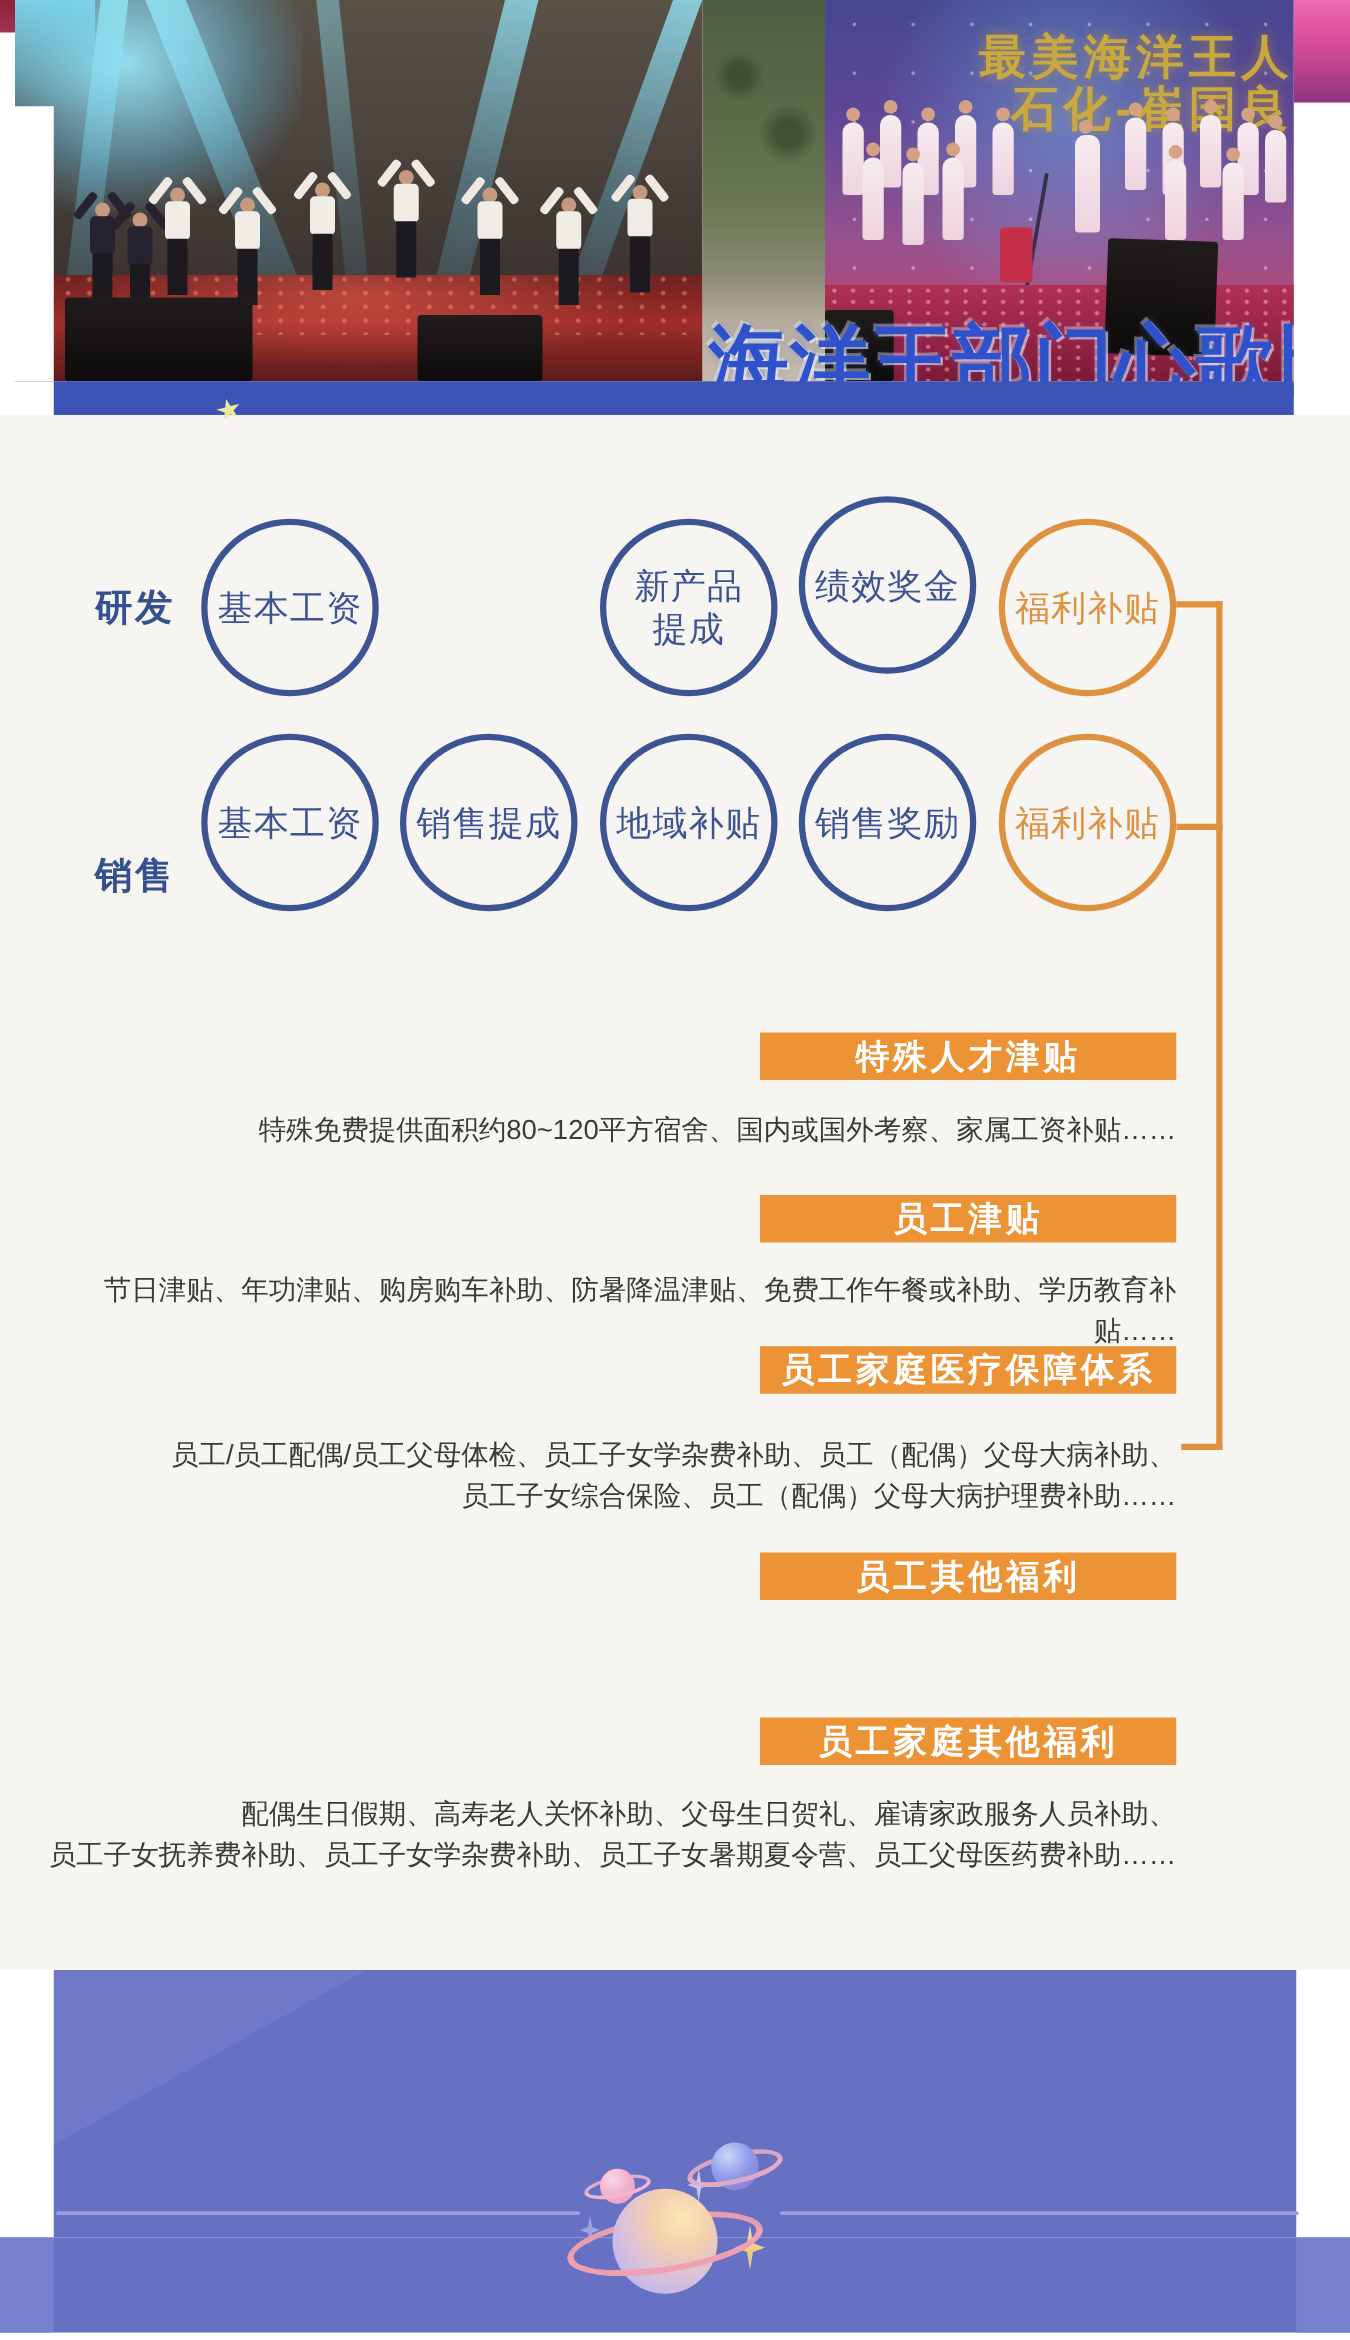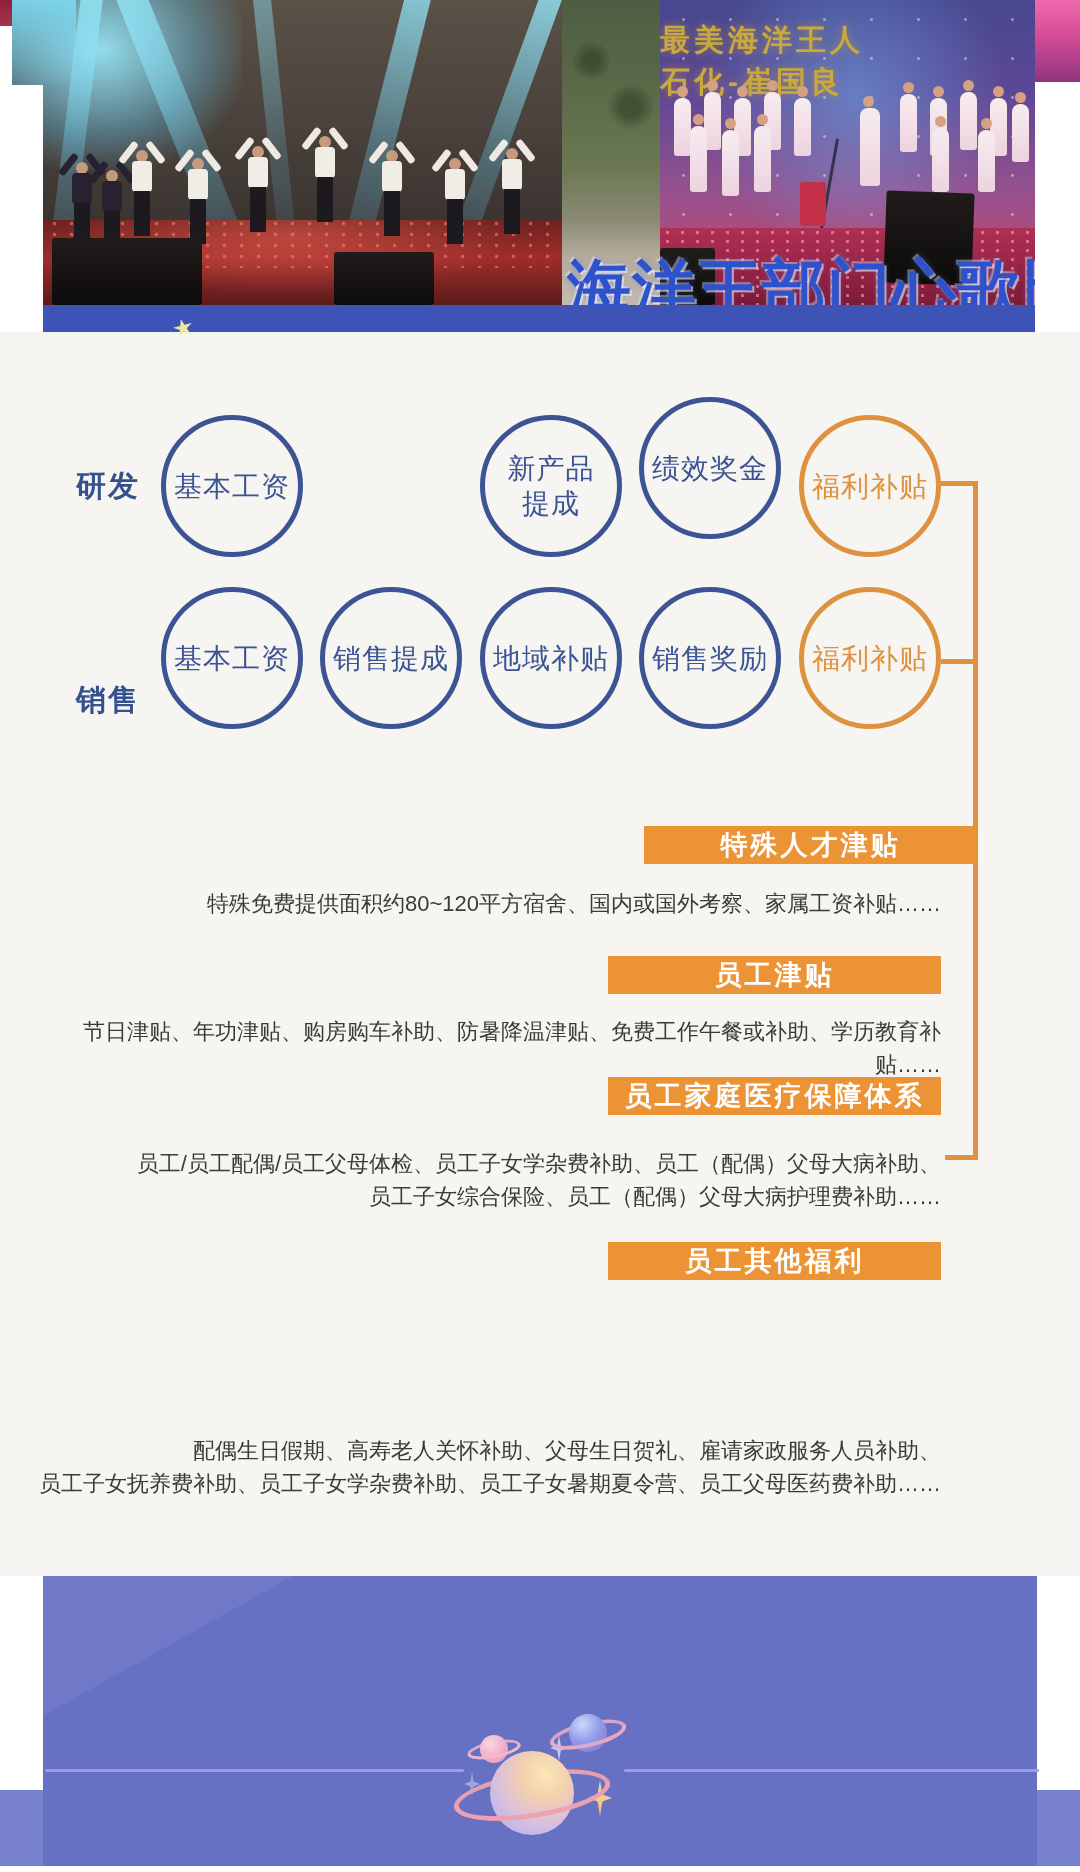--- a/index.html
+++ b/index.html
@@ -36,22 +36,22 @@
          background-image:radial-gradient(circle at 30% 20%,rgba(40,60,30,.55) 8px,rgba(0,0,0,0) 20px),
                           radial-gradient(circle at 70% 35%,rgba(35,55,28,.5) 10px,rgba(0,0,0,0) 24px),
                           linear-gradient(180deg,#4e5c42 0%,#5d6b4a 32%,#6b7853 55%,#8a8a74 72%,#b5ac9c 84%,#c7bcae 100%);}
 
   .photoR{left:660px;top:0;width:375px;height:305px;overflow:hidden;
           background:radial-gradient(ellipse at 52% 32%,rgba(110,170,230,.55),rgba(0,0,0,0) 55%),
                      linear-gradient(180deg,#47478f 0%,#5d4796 30%,#94518f 62%,#bb4a72 86%,#c04067 100%);}
   .stars{left:0;top:0;width:375px;height:230px;opacity:.5;
          background-image:radial-gradient(circle,rgba(255,255,255,.85) 1px,rgba(0,0,0,0) 1.8px);
          background-size:47px 39px;}
-  .gold{position:absolute;left:0;width:100%;text-align:left;color:#c9a93f;font-weight:bold;
-        font-size:30px;letter-spacing:4px;text-shadow:0 0 9px rgba(190,150,50,.65);}
+  .gold{position:absolute;left:0;width:100%;text-align:right;color:#c9a93f;font-weight:bold;
+        font-size:38px;letter-spacing:4px;text-shadow:0 0 9px rgba(190,150,50,.65);}
   .chor{position:absolute;width:17px;height:58px;border-radius:8px 8px 3px 3px;
         background:linear-gradient(180deg,#f6ecef 0%,#f2dde6 60%,#edd3de 100%);}
   .chor b{position:absolute;left:3px;top:-12px;width:11px;height:11px;border-radius:50%;background:#d4a185;display:block;}
   .floorR{left:0;top:228px;width:375px;height:77px;
           background-image:radial-gradient(circle,rgba(255,170,190,.55) 1.4px,rgba(0,0,0,0) 2px),
                            linear-gradient(180deg,#b03055 0%,#8e2040 70%,#7a1b36 100%);
           background-size:15px 9px,100% 100%;}
   .magenta{left:1035px;top:0;width:45px;height:82px;
            background:linear-gradient(180deg,#ef6aac 0%,#d44b96 45%,#8f3480 100%);}
   .bigclip{left:565px;top:0;width:470px;height:335px;overflow:hidden;z-index:4;}
@@ -278,38 +278,39 @@
   <div class="circ" style="left:480px;top:587px;">地域补贴</div>
   <div class="circ" style="left:320px;top:587px;">销售提成</div>
   <div class="circ" style="left:639px;top:587px;">销售奖励</div>
   <div class="circ orange" style="left:799px;top:587px;">福利补贴</div>
 
   <div class="oline" style="left:941px;top:481px;width:37px;height:5px;"></div>
   <div class="oline" style="left:941px;top:659px;width:37px;height:5px;"></div>
   <div class="oline" style="left:973px;top:481px;width:5px;height:679px;"></div>
   <div class="oline" style="left:945px;top:1155px;width:33px;height:5px;"></div>
 
-  <div class="banner" style="top:826px;margin-left:36px;">特殊人才津贴</div>
+  <div class="banner" style="top:826px;">特殊人才津贴</div>
   <div class="btext" style="top:887px;">
     <div>特殊免费提供面积约80~120平方宿舍、国内或国外考察、家属工资补贴……</div>
   </div>
 
   <div class="banner" style="top:956px;">员工津贴</div>
   <div class="btext" style="top:1015px;">
     <div>节日津贴、年功津贴、购房购车补助、防暑降温津贴、免费工作午餐或补助、学历教育补贴……</div>
   </div>
 
   <div class="banner" style="top:1077px;">员工家庭医疗保障体系</div>
   <div class="btext" style="top:1147px;">
     <div>员工/员工配偶/员工父母体检、员工子女学杂费补助、员工（配偶）父母大病补助、</div>
     <div>员工子女综合保险、员工（配偶）父母大病护理费补助……</div>
   </div>
 
   <div class="banner" style="top:1242px;">员工其他福利</div>
 
+  <div class="banner" style="top:1374px;">员工家庭其他福利</div>
   <div class="btext" style="top:1434px;">
     <div>配偶生日假期、高寿老人关怀补助、父母生日贺礼、雇请家政服务人员补助、</div>
     <div>员工子女抚养费补助、员工子女学杂费补助、员工子女暑期夏令营、员工父母医药费补助……</div>
   </div>
 
   <div class="abs fmain"></div>
   <div class="abs ftri"></div>
   <div class="abs fwide"></div>
   <div class="abs fedge" style="left:0;"></div>
   <div class="abs fedge" style="left:1037px;"></div>

